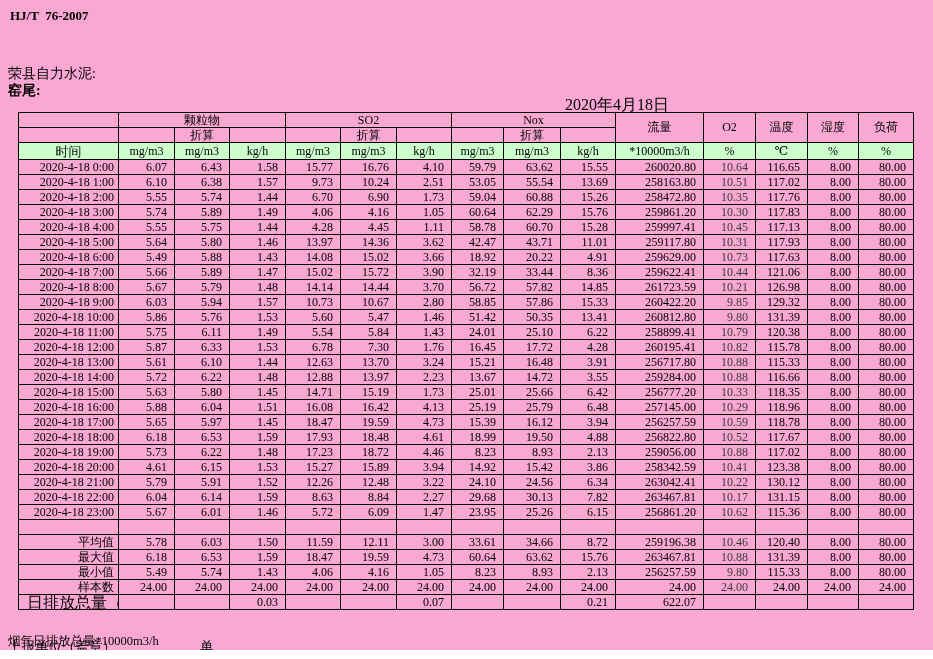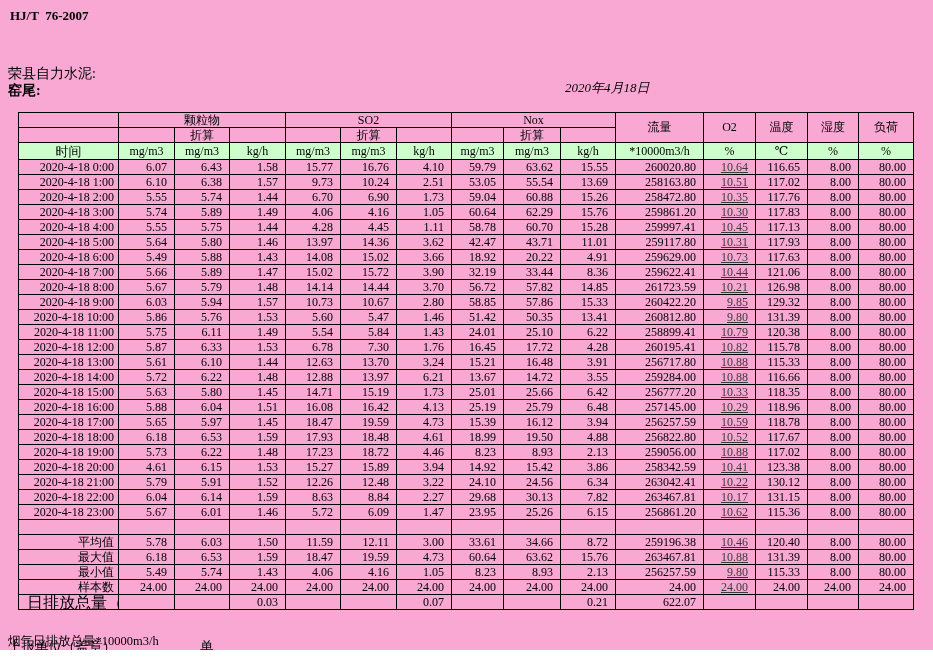--- a/index.html
+++ b/index.html
@@ -2,28 +2,28 @@
 <html><head>
 <meta charset="utf-8">
 <style>
   html,body{margin:0;padding:0;background:#fff;}
   body{width:933px;height:659px;font-family:"Liberation Serif","DejaVu Serif",serif;color:#000;}
   .page{position:relative;width:933px;height:650px;overflow:hidden;background:#f9a8d4;}
   .doc-code{position:absolute;left:10px;top:8px;font-weight:bold;font-size:13px;white-space:pre;}
   .title{position:absolute;left:205px;top:28px;font-weight:bold;font-size:16px;letter-spacing:1px;}
   .company{position:absolute;left:8px;top:65px;font-weight:normal;font-size:14px;}
   .location{position:absolute;left:8px;top:82px;font-weight:bold;font-size:14px;}
-  .date{position:absolute;left:565px;top:79px;font-size:13px;font-weight:normal;font-style:italic;}
+  .date{position:absolute;left:565px;top:95px;font-size:16px;font-weight:normal;}
   table{position:absolute;left:18px;top:112px;border-collapse:collapse;table-layout:fixed;width:895px;}
   td{border:1px solid #000;height:14px;line-height:13px;font-size:12px;text-align:right;
      padding:0 7px 0 2px;overflow:hidden;white-space:nowrap;}
   thead td{text-align:center;padding:0 1px;font-size:12px;}
   tr.h3 td{height:16px;background:#ccffcc;}
   tr.h3 td.time-h{font-size:13px;}
-  td.o2{text-decoration:underline;color:#3a3a3a;}
+  td.o2{color:#3a3a3a;}
   td.time{padding-right:4px;}
   td.sum-label{text-align:right;padding-right:4px;}
   td.total-label{text-align:left;padding-left:8px;font-size:16px;}
   .footer-line1{position:absolute;left:8px;top:619px;font-size:12.5px;margin-top:14px;}
   .footer-line2{position:absolute;left:8px;top:638px;font-size:13.5px;}
   .footer-line2 .unit2{position:absolute;left:192px;top:0;}
 </style>
 </head>
 <body>
 
@@ -332,21 +332,21 @@
           <td>8.00</td>
           <td>80.00</td>
         </tr>
         <tr>
           <td class="time">2020-4-18 14:00</td>
           <td>5.72</td>
           <td>6.22</td>
           <td>1.48</td>
           <td>12.88</td>
           <td>13.97</td>
-          <td>6.21</td>
+          <td>2.23</td>
           <td>13.67</td>
           <td>14.72</td>
           <td>3.55</td>
           <td>259284.00</td>
           <td class="o2">10.88</td>
           <td>116.66</td>
           <td>8.00</td>
           <td>80.00</td>
         </tr>
         <tr>

